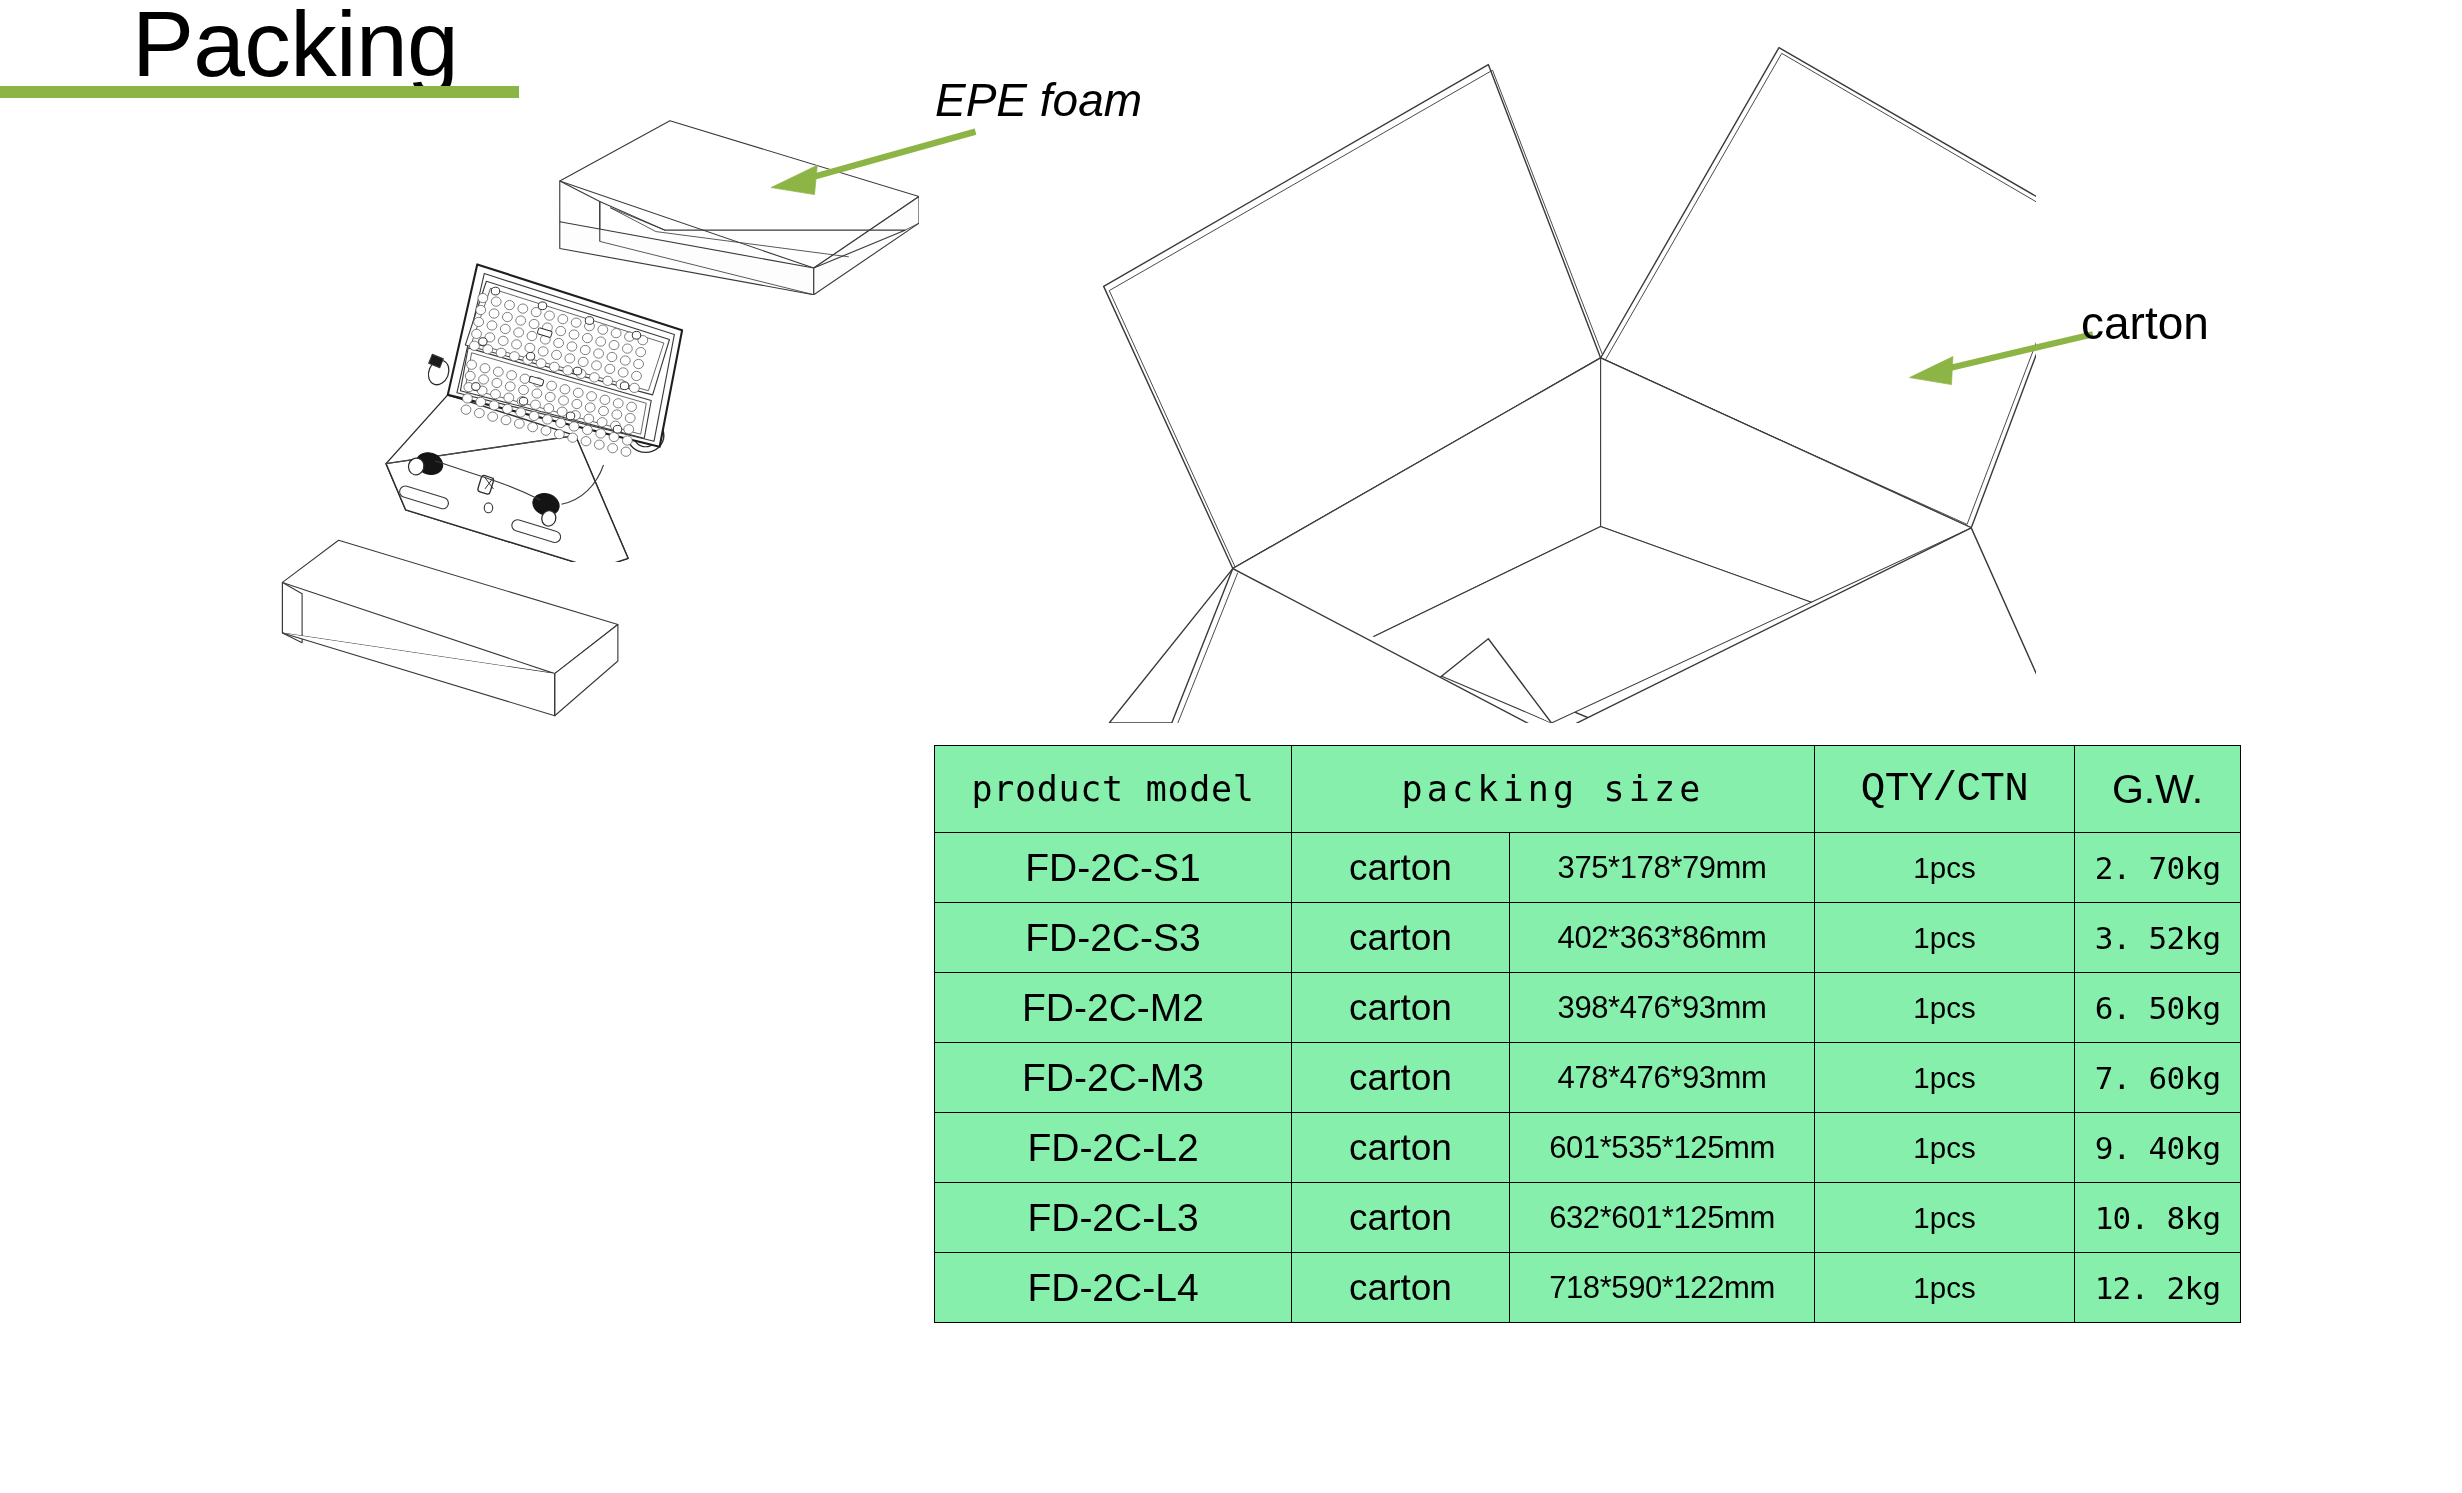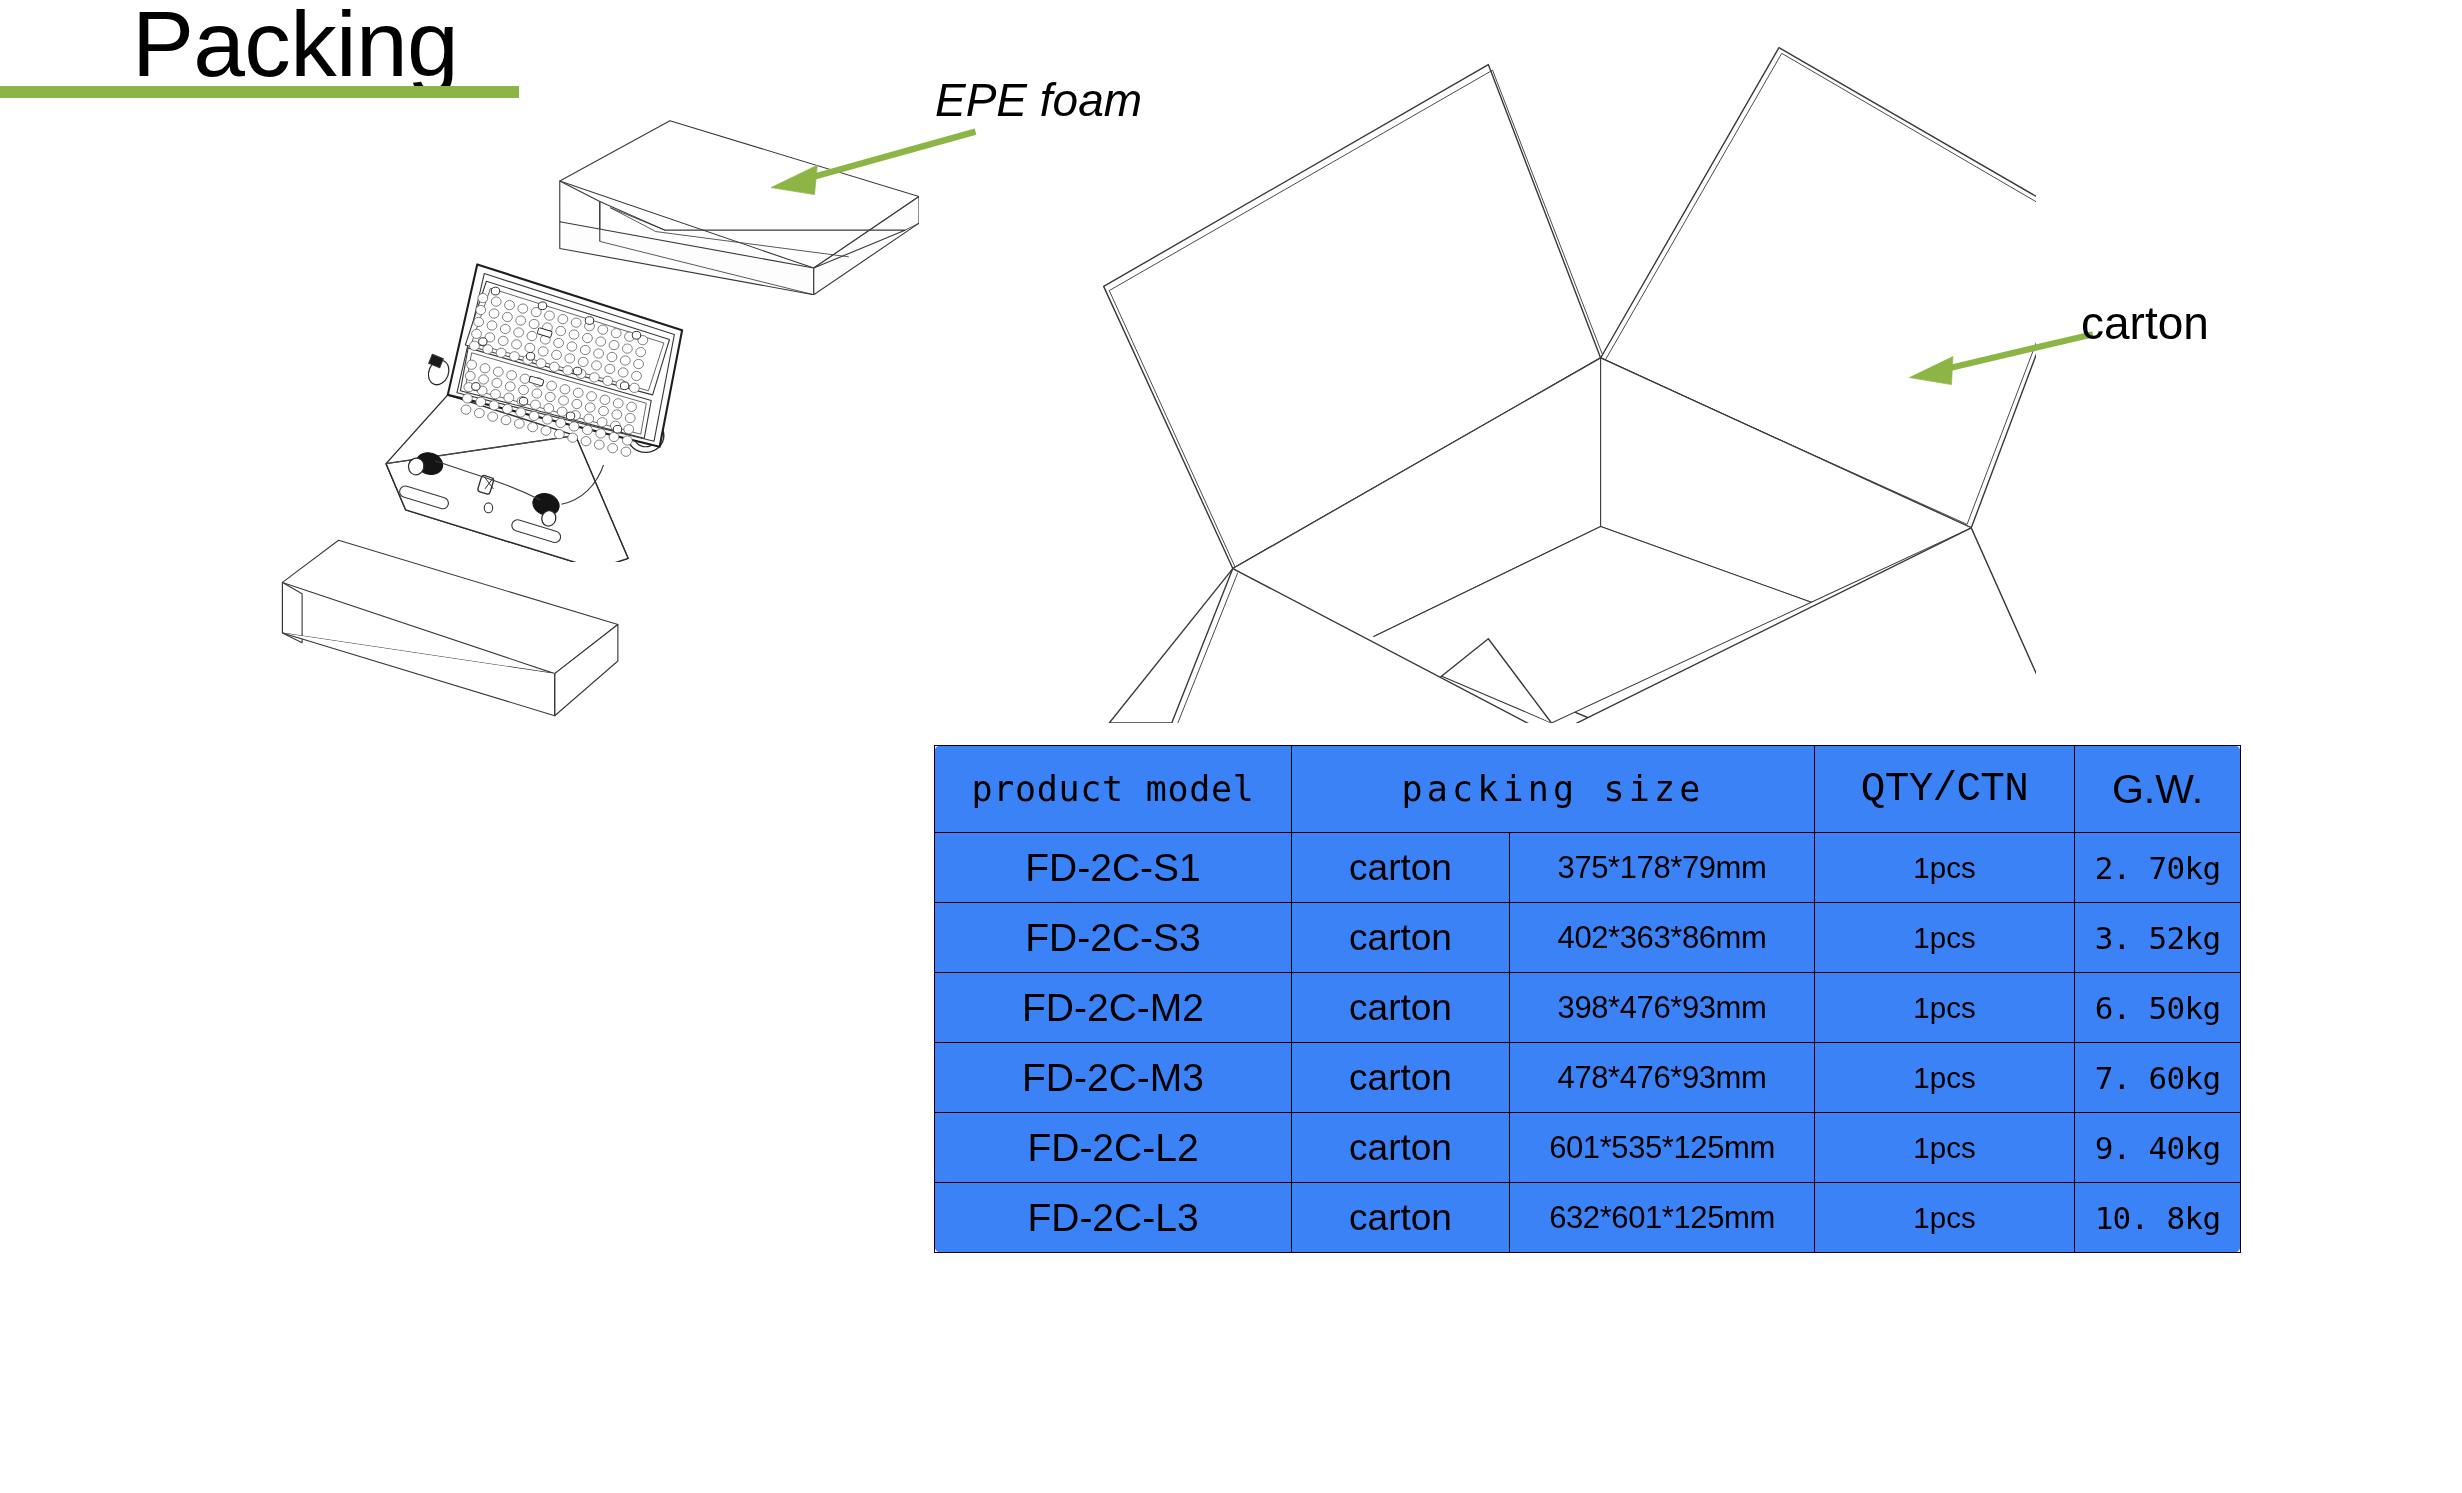--- a/index.html
+++ b/index.html
@@ -65,22 +65,21 @@
   #packing-table-wrap {
     position: absolute;
     left: 934px;
     top: 745px;
     width: 1306px;
   }
   table#packing-table {
     border-collapse: collapse;
     table-layout: fixed;
     width: 1306px;
-    background: #3b82f6;
-    border-radius: 8px;
+    background: #86efac;
   }
   table#packing-table td,
   table#packing-table th {
     border: 1.4px solid #000000;
     text-align: center;
     vertical-align: middle;
     padding: 0;
     color: #000000;
     font-weight: 400;
   }
@@ -516,16 +515,23 @@
         <td class="c-qty">1pcs</td>
         <td class="c-gw">9. 40kg</td>
       </tr>
       <tr>
         <td class="c-model">FD-2C-L3</td>
         <td class="c-carton">carton</td>
         <td class="c-size">632*601*125mm</td>
         <td class="c-qty">1pcs</td>
         <td class="c-gw">10. 8kg</td>
       </tr>
+      <tr>
+        <td class="c-model">FD-2C-L4</td>
+        <td class="c-carton">carton</td>
+        <td class="c-size">718*590*122mm</td>
+        <td class="c-qty">1pcs</td>
+        <td class="c-gw">12. 2kg</td>
+      </tr>
     </tbody>
   </table>
 </div>
 
 
 </body></html>

